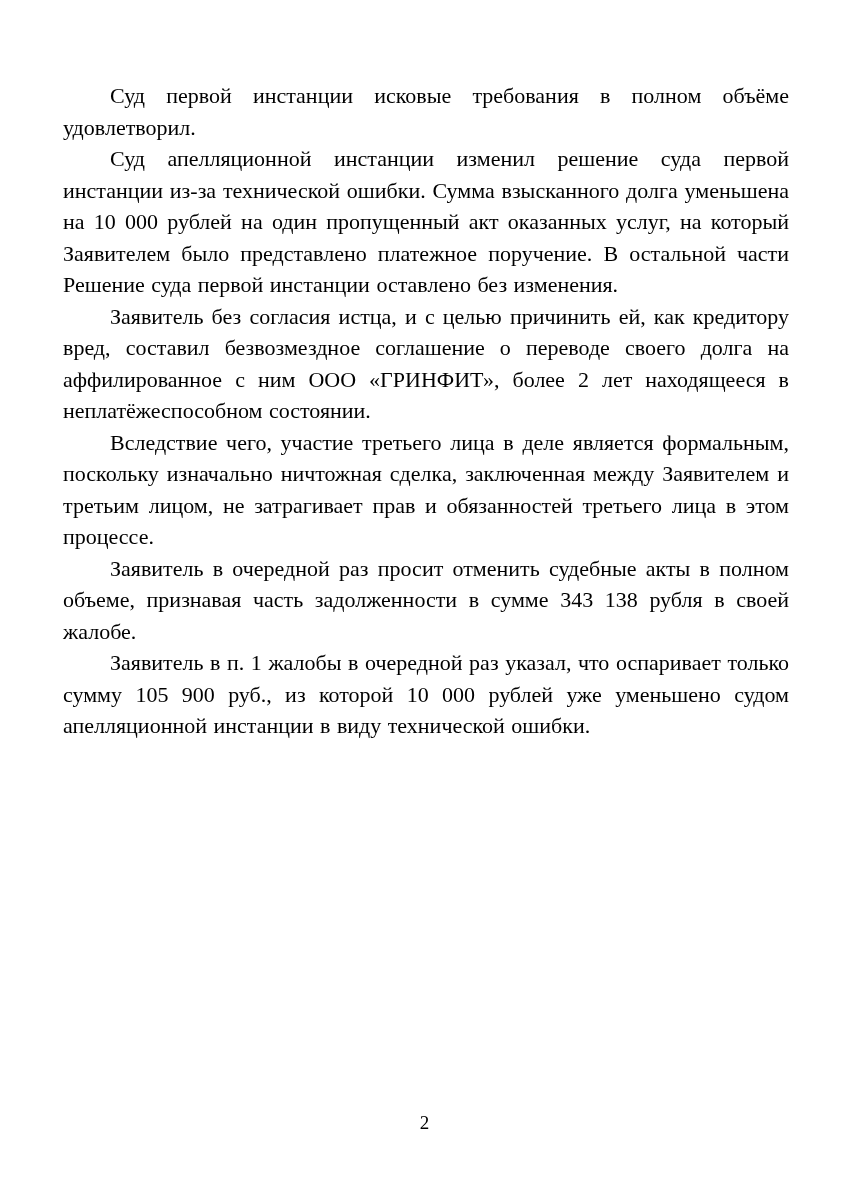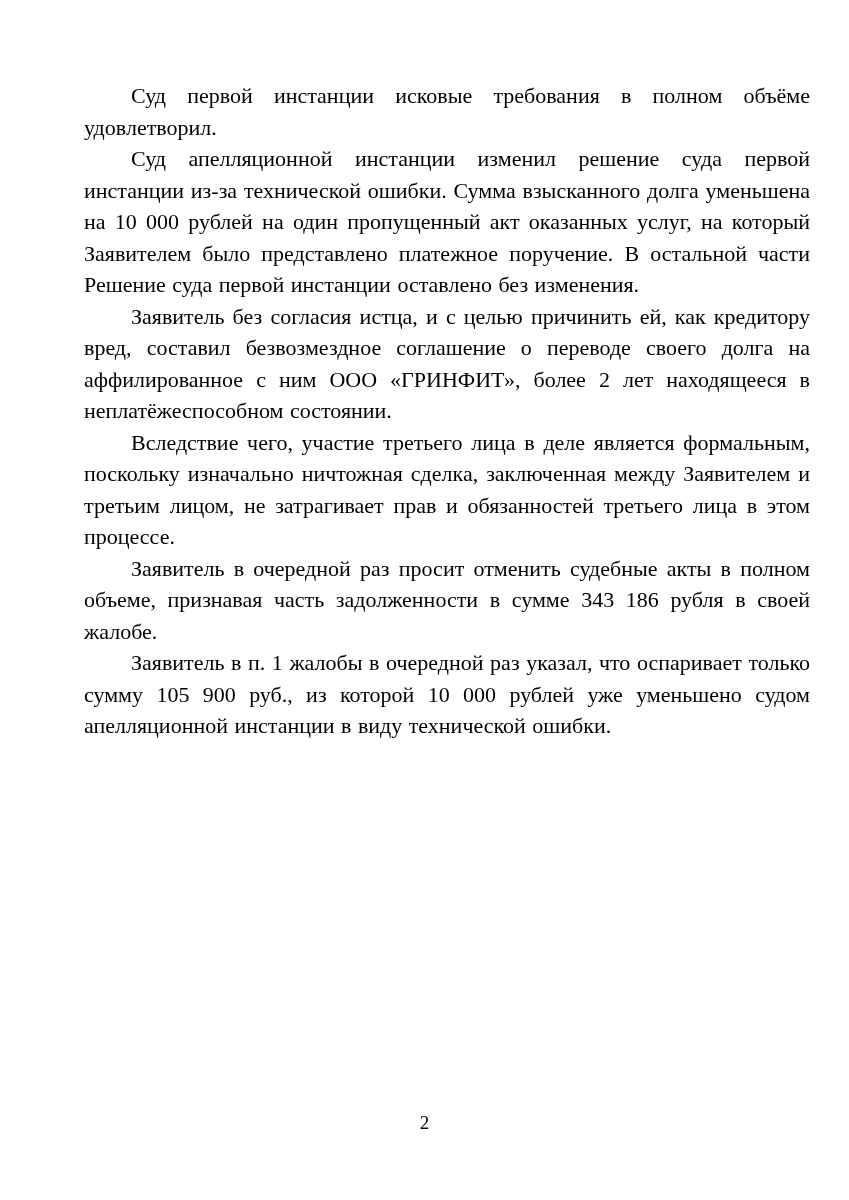--- a/index.html
+++ b/index.html
@@ -14,21 +14,20 @@
     background: #ffffff;
     font-family: "Liberation Serif", "DejaVu Serif", serif;
     color: #000000;
     overflow: hidden;
   }
   .content {
     position: absolute;
     top: 80px;
     left: 63px;
     width: 726px;
-    margin-left: 21px;
   }
   .content p {
     margin: 0;
     font-size: 22px;
     line-height: 31.5px;
     text-align: justify;
     text-indent: 47px;
     word-spacing: 1px;
   }
   .content p.heading {
@@ -48,17 +47,17 @@
 </style>
 </head>
 <body>
 
 <div class="page">
   <div class="content">
     <p>Суд первой инстанции исковые требования в полном объёме удовлетворил.</p>
     <p>Суд апелляционной инстанции изменил решение суда первой инстанции из-за технической ошибки. Сумма взысканного долга уменьшена на 10 000 рублей на один пропущенный акт оказанных услуг, на который Заявителем было представлено платежное поручение. В остальной части Решение суда первой инстанции оставлено без изменения.</p>
     <p>Заявитель без согласия истца, и с целью причинить ей, как кредитору вред, составил безвозмездное соглашение о переводе своего долга на аффилированное с ним ООО «ГРИНФИТ», более 2 лет находящееся в неплатёжеспособном состоянии.</p>
     <p>Вследствие чего, участие третьего лица в деле является формальным, поскольку изначально ничтожная сделка, заключенная между Заявителем и третьим лицом, не затрагивает прав и обязанностей третьего лица в этом процессе.</p>
-    <p>Заявитель в очередной раз просит отменить судебные акты в полном объеме, признавая часть задолженности в сумме 343 186 рубля в своей жалобе.</p>
+    <p>Заявитель в очередной раз просит отменить судебные акты в полном объеме, признавая часть задолженности в сумме 343 138 рубля в своей жалобе.</p>
     <p>Заявитель в п. 1 жалобы в очередной раз указал, что оспаривает только сумму 105 900 руб., из которой 10 000 рублей уже уменьшено судом апелляционной инстанции в виду технической ошибки.</p>
   </div>
   <div class="page-number">2</div>
 </div>
 
 </body></html>

